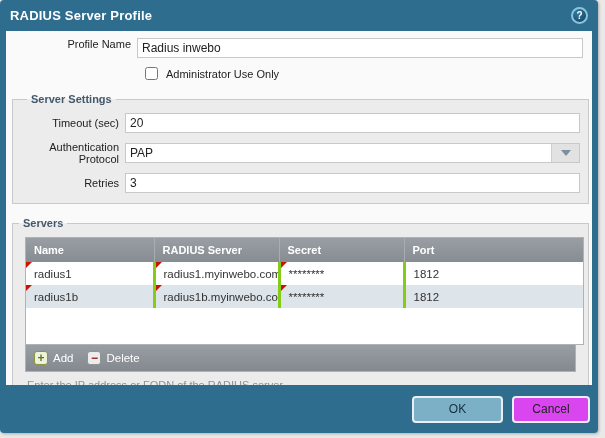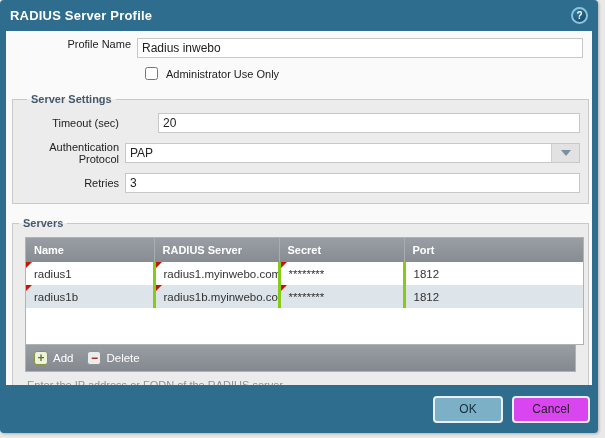--- a/index.html
+++ b/index.html
@@ -54,21 +54,21 @@
     margin:13px 3px 0 6px; padding:4px 8px 10px 8px;
   }
   fieldset legend {
     font-size:11px; font-weight:bold; color:#44586a; padding:0 4px; margin-left:6px;
   }
   .fs-row { display:flex; align-items:center; margin-top:8px; }
   .fs-row .lbl {
     width:104px; flex:0 0 104px; text-align:right; font-size:11px; color:#222;
     padding-right:6px;
   }
-  .fs-row:first-of-type { margin-top:4px;gap:33px; }
+  .fs-row:first-of-type { margin-top:4px; }
 
   .dropdown { position:relative; width:100%; display:flex; }
   .dropdown .txt-input { padding-right:30px; }
   .dd-btn {
     position:absolute; right:1px; top:1px; width:28px; height:18px;
     background:#e2e2e2; border-left:1px solid #cfcfcf;
     display:flex; align-items:center; justify-content:center; cursor:pointer;
   }
   .dd-arrow {
     width:0; height:0; border-left:5px solid transparent; border-right:5px solid transparent;
@@ -117,21 +117,21 @@
 
   
   .footer {
     position:absolute; left:0; right:0; bottom:0; height:48px;
     display:flex; align-items:center; justify-content:flex-end; gap:9px; padding:0 8px;
   }
   .btn {
     height:27px; border-radius:4px; border:2px solid #e9eff3;
     font-size:12px; font-family:"Liberation Sans", sans-serif; cursor:pointer;
   }
-  .btn-ok { width:70px; background:#7cb0c7; color:#132f3f; }
+  .btn-ok { width:91px; background:#7cb0c7; color:#132f3f; }
   .btn-cancel { width:78px; background:#d946ef; color:#222; }
 </style>
 </head>
 <body>
 
 <div class="stage">
   <div class="dialog">
 
     <div class="titlebar">
       <span class="title">RADIUS Server Profile</span>

